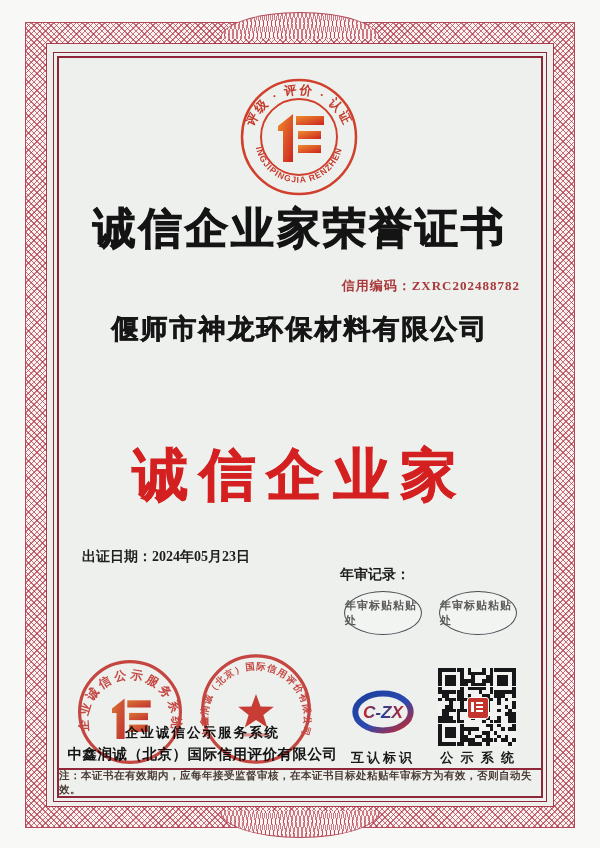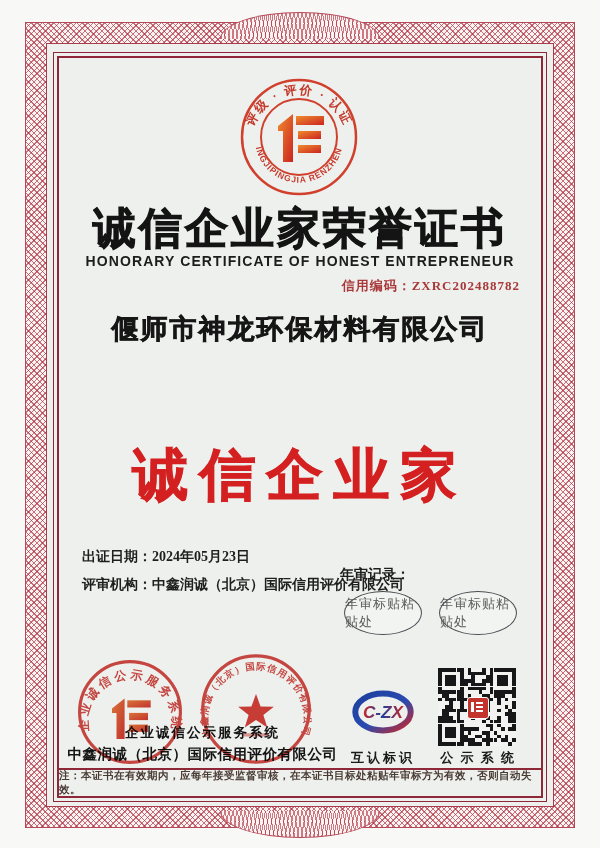--- a/index.html
+++ b/index.html
@@ -47,21 +47,21 @@
     font-size:42px;letter-spacing:10px;color:#121212;-webkit-text-stroke:1px #121212;}
   .honor{top:438px;font-weight:bold;font-size:56px;letter-spacing:11px;color:#d42020;
     -webkit-text-stroke:1px #d42020;}
 
   .details{top:543px;left:82px;font-size:14px;font-weight:bold;color:#1e1e1e;line-height:28px;}
   .details .row{white-space:nowrap;}
   .annual-label{top:566px;left:340px;font-size:14px;font-weight:bold;color:#1e1e1e;}
   .stickers{top:591px;left:344px;display:flex;gap:17px;}
   .sticker{width:76px;height:42px;border:1.5px solid #4c4c54;border-radius:50%;
     display:flex;align-items:center;justify-content:center;
-    font-size:13px;color:#5a5a5a;letter-spacing:1px;background:rgba(255,255,255,.25);}
+    font-size:11px;color:#5a5a5a;letter-spacing:1px;background:rgba(255,255,255,.25);font-weight:bold;}
 
   .service-lines{top:724px;left:45px;width:315px;text-align:center;color:#141414;font-weight:bold;}
   .service-l1{font-size:13.5px;letter-spacing:2px;}
   .service-l2{font-size:14.5px;margin-top:3px;letter-spacing:.5px;}
 
   .seal{mix-blend-mode:multiply;opacity:.92;}
   .mutual-label{top:749px;left:347px;width:72px;text-align:center;
     font-size:13px;font-weight:bold;color:#1a1a1a;letter-spacing:3px;}
   .qr-label{top:749px;left:428px;width:100px;text-align:center;
     font-size:13px;font-weight:bold;color:#1a1a1a;letter-spacing:2px;}
@@ -108,30 +108,28 @@
     </text>
     <g>
       <path d="M40 50 L55 38 L55 86 L45 86 L45 55 L40 55 Z" fill="url(#logograd)"></path>
       <rect x="58" y="40" width="28" height="9" fill="url(#logograd)"></rect>
       <rect x="60" y="55" width="23" height="8" fill="url(#logograd)"></rect>
       <rect x="60" y="69" width="23" height="8" fill="url(#logograd)"></rect>
     </g>
   </svg>
 
   <div class="abs centered title">诚信企业家荣誉证书</div>
-  <div class="abs centered subtitle">HONORARY CERTIFICATE OF HONEST ENTREPRENEUR</div>
   <div class="abs credit-line"><span>信用编码：</span><span>ZXRC202488782</span></div>
 
   <div class="abs centered company">偃师市神龙环保材料有限公司</div>
 
   <div class="abs centered honor">诚信企业家</div>
 
   <div class="abs details">
     <div class="row"><span>出证日期：</span><span>2024年05月23日</span></div>
-    <div class="row"><span>评审机构：</span><span>中鑫润诚（北京）国际信用评价有限公司</span></div>
   </div>
 
   <div class="abs annual-label">年审记录：</div>
   <div class="abs stickers">
     <div class="sticker">年审标贴粘贴处</div>
     <div class="sticker">年审标贴粘贴处</div>
   </div>
 
   <div class="abs service-lines">
     <div class="service-l1">企业诚信公示服务系统</div>

